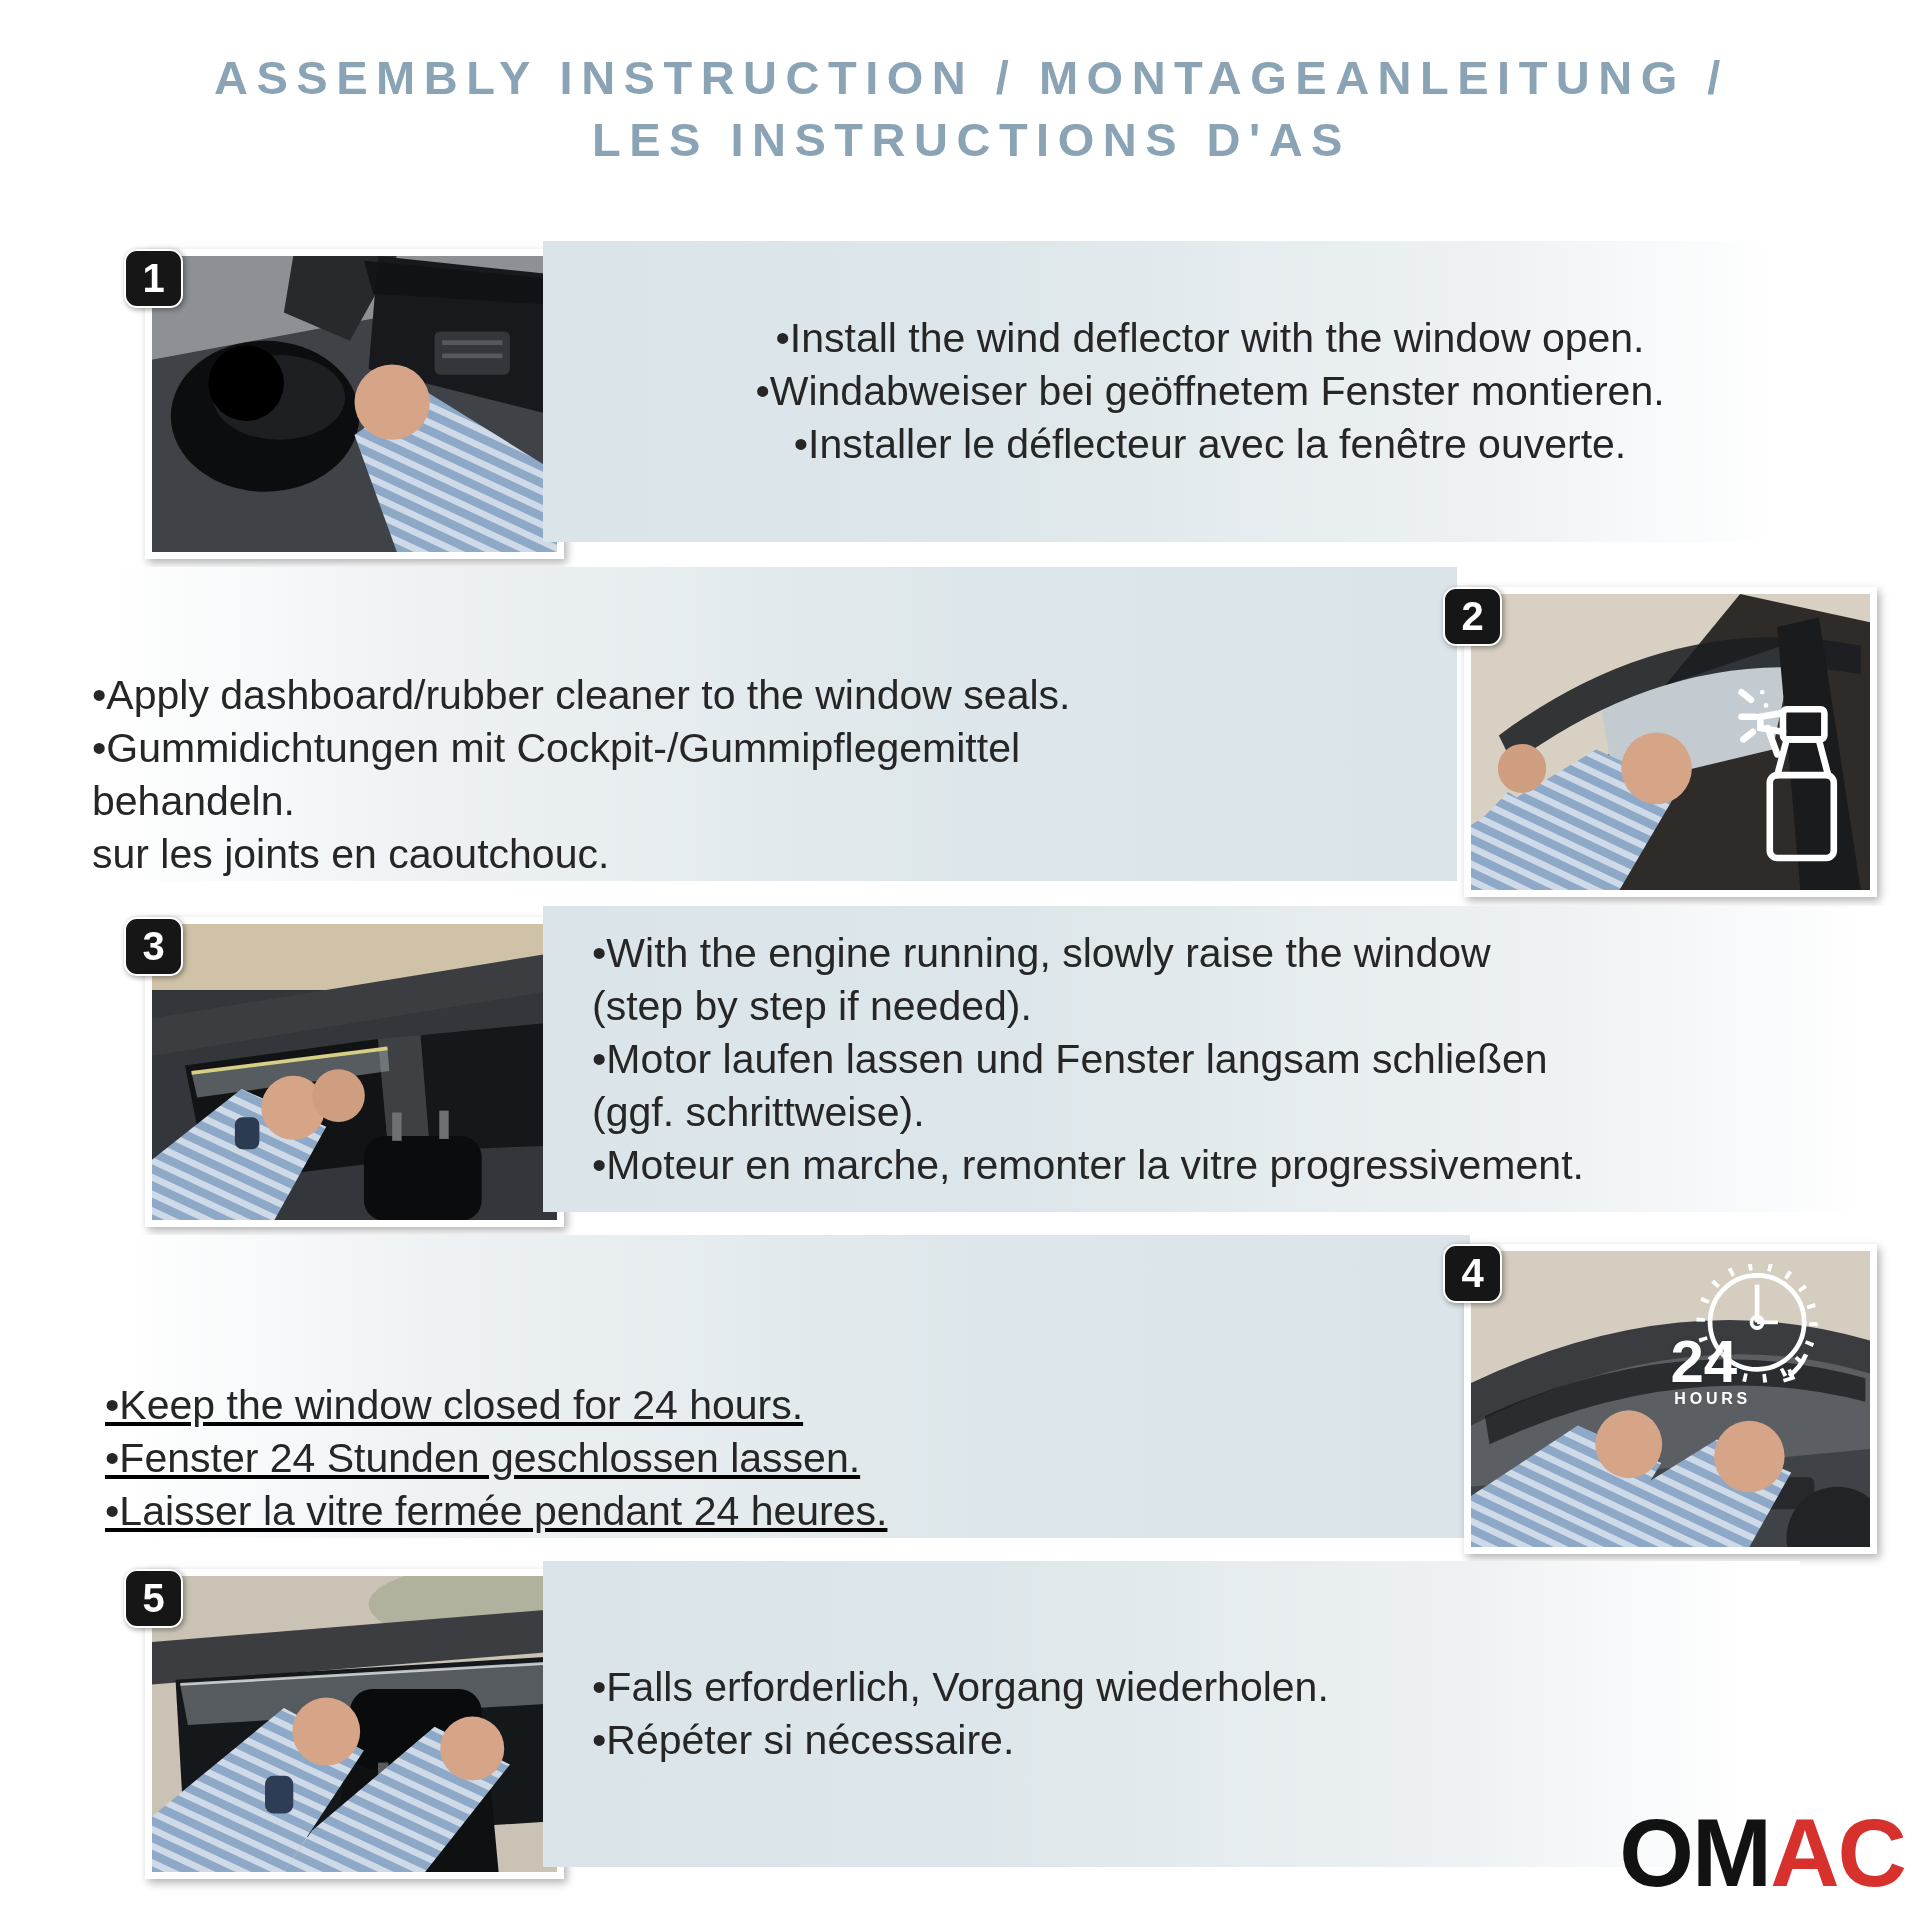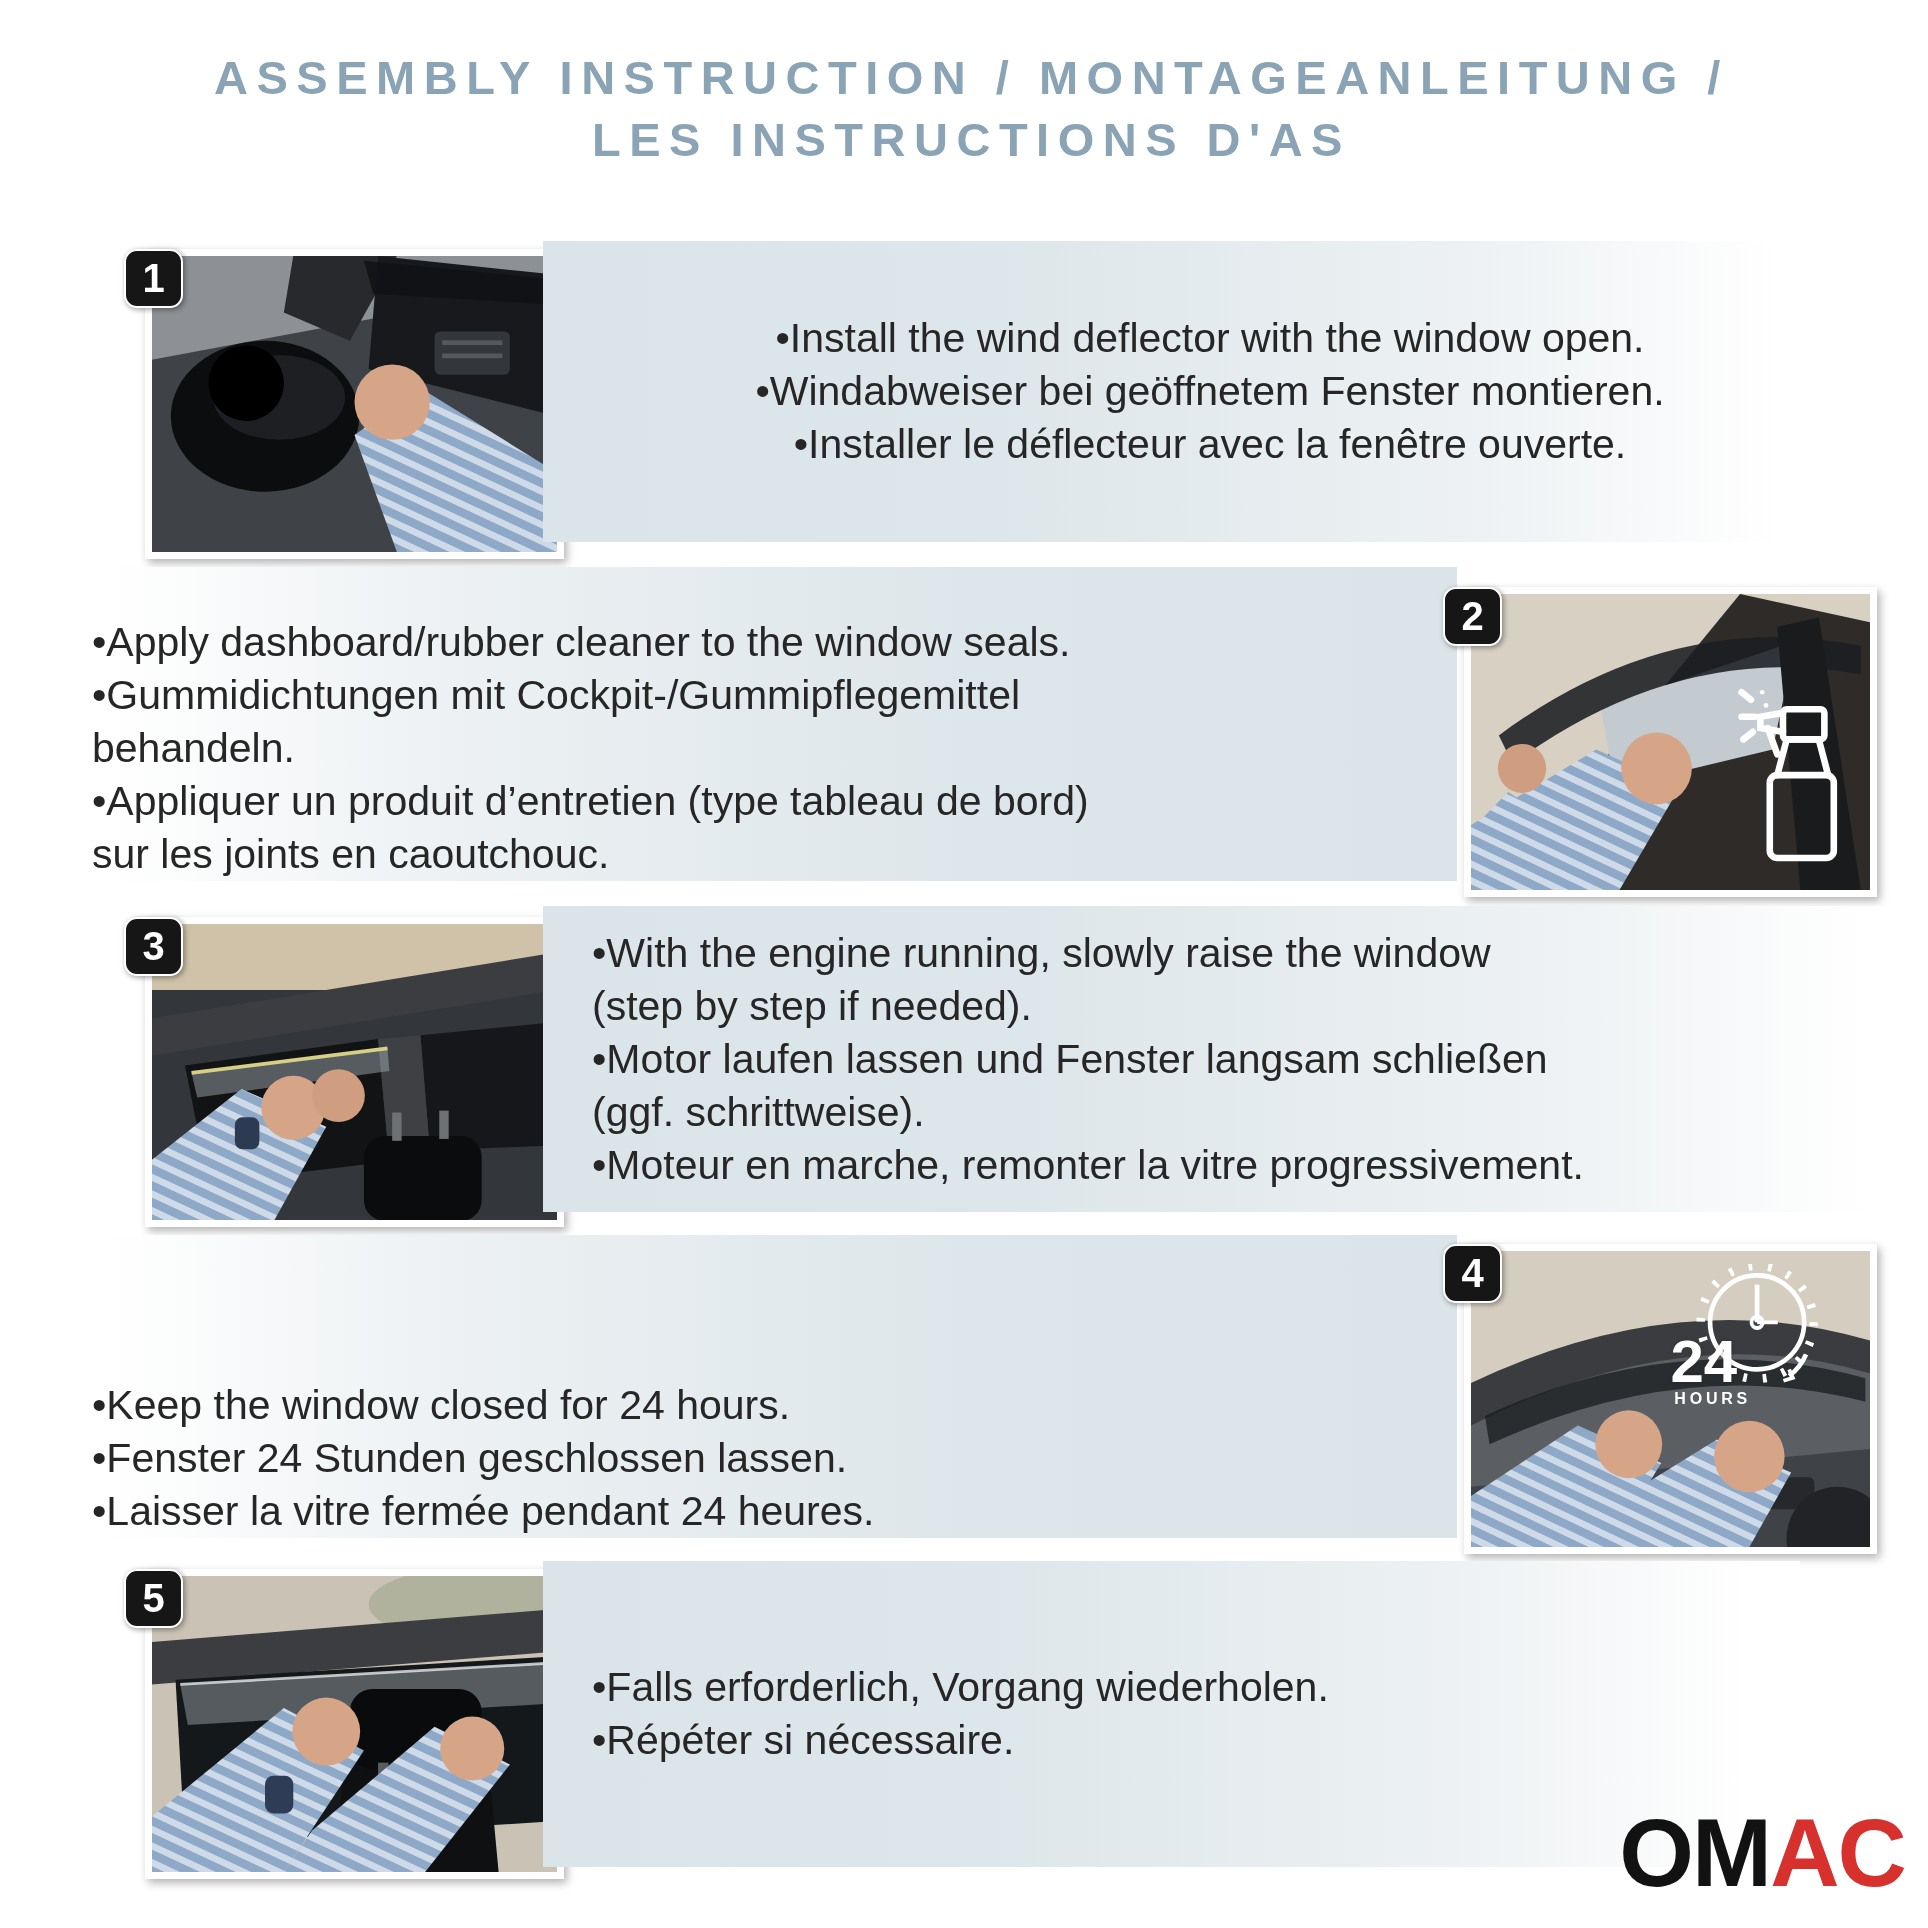--- a/index.html
+++ b/index.html
@@ -28,21 +28,21 @@
   .panel p{margin:0;font-size:41px;line-height:53px;color:#262626;white-space:nowrap;}
   .pad-r{padding-left:49px;}
   .pad-l{padding-left:40px;}
 
   .p1-photo{left:105px;top:234px;width:405px;height:296px;}
   .p1-panel{left:543px;top:241px;width:1236px;height:301px;text-align:center;}
   .p2-panel{left:52px;top:567px;width:1365px;height:314px;}
   .p2-photo{left:1424px;top:572px;width:399px;height:296px;}
   .p3-photo{left:105px;top:902px;width:405px;height:296px;}
   .p3-panel{left:543px;top:906px;width:1331px;height:306px;}
-  .p4-panel{left:52px;top:1235px;width:1365px;height:303px;}
+  .p4-panel{left:65px;top:1235px;width:1365px;height:303px;text-decoration:underline;}
   .p4-photo{left:1424px;top:1229px;width:399px;height:296px;}
   .p5-photo{left:105px;top:1554px;width:405px;height:296px;}
   .p5-panel{left:543px;top:1561px;width:1208px;height:306px;}
 
   
   .spray{position:absolute;right:22.6px;bottom:24.5px;width:113px;height:202px;z-index:4;}
   .clock{position:absolute;right:47px;top:13px;width:160px;height:151px;z-index:4;color:#ffffff;}
   .clock svg{position:absolute;inset:0;}
   .clock .v{position:absolute;left:7.5px;top:68px;font-size:60px;font-weight:bold;line-height:60px;
             text-shadow:0 0 3.8px rgba(0,0,0,0.2);}
@@ -96,21 +96,20 @@
   <div class="panel fade-right pad-r p1-panel">
     <p>•Install the wind deflector with the window open.</p>
     <p>•Windabweiser bei geöffnetem Fenster montieren.</p>
     <p>•Installer le déflecteur avec la fenêtre ouverte.</p>
   </div>
 
   <div class="panel fade-left pad-l p2-panel">
     <p>•Apply dashboard/rubber cleaner to the window seals.</p>
     <p>•Gummidichtungen mit Cockpit-/Gummipflegemittel</p>
     <p>behandeln.</p>
-    <p>•Appliquer un produit d’entretien (type tableau de bord)</p>
     <p>sur les joints en caoutchouc.</p>
   </div>
   <figure class="photo p2-photo">
     <div class="scene">
       <svg class="art" viewBox="0 0 430 314" preserveAspectRatio="none">
         <defs>
           <pattern id="p2" width="16" height="16" patternUnits="userSpaceOnUse" patternTransform="rotate(25)">
             <rect width="16" height="16" fill="#8ea9c7"></rect>
               <rect width="16" height="7" fill="#cfdae8"></rect>
           </pattern>

